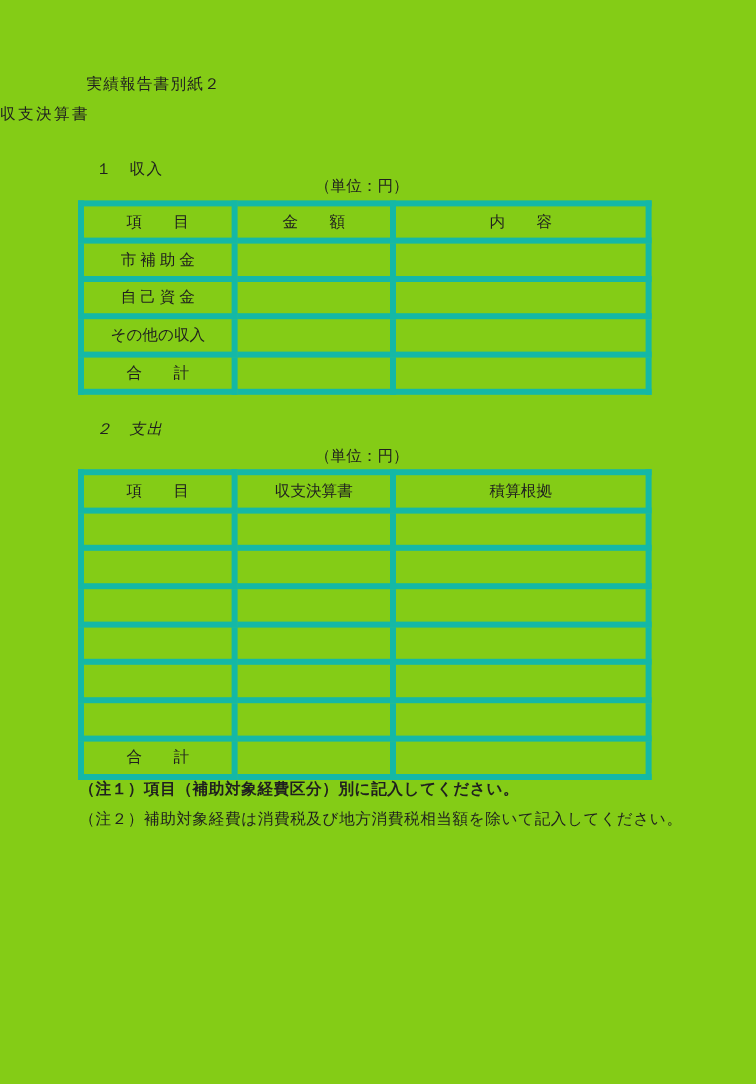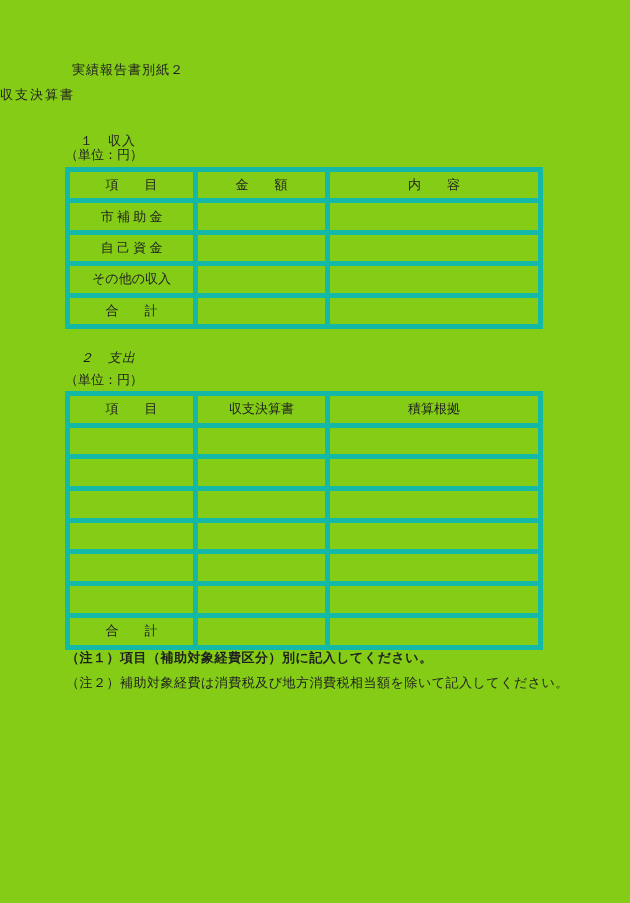--- a/index.html
+++ b/index.html
@@ -34,21 +34,21 @@
     position: absolute;
     left: 80px;
     letter-spacing: 1px;
   }
   .sec1 { top: 132px; }
   .sec2 { top: 349px; font-style: italic; }
   .unit-label {
     position: absolute;
     left: 65px;
     width: 473px;
-    text-align: left;
+    text-align: center;
   }
   .unit1 { top: 146px; }
   .unit2 { top: 371px; }
   table.form-table {
     position: absolute;
     left: 65px;
     border-collapse: collapse;
     table-layout: fixed;
     width: 473px;
   }

